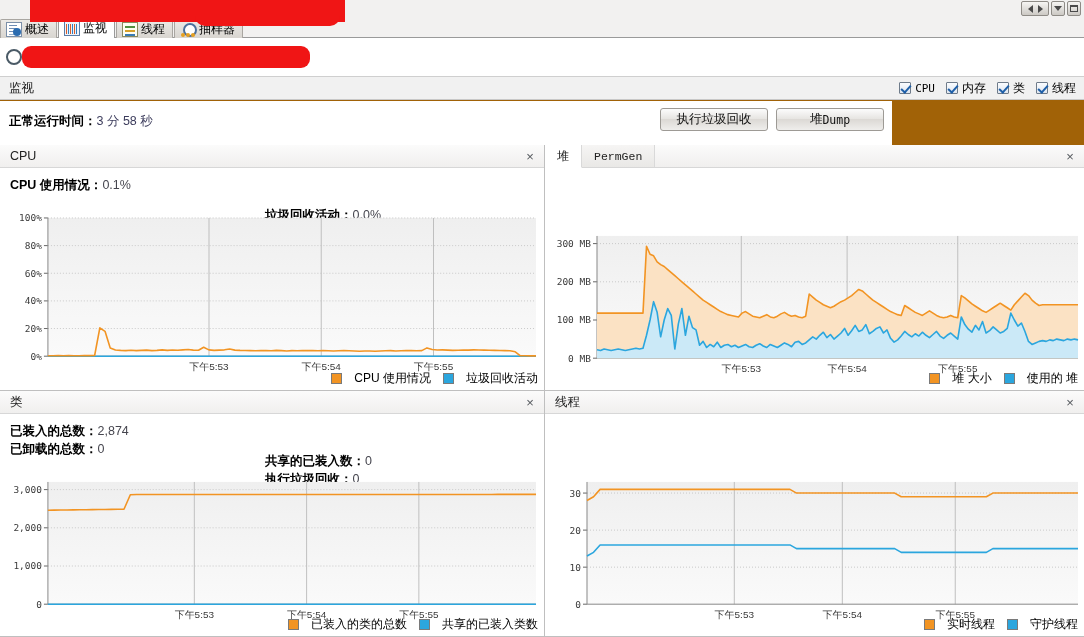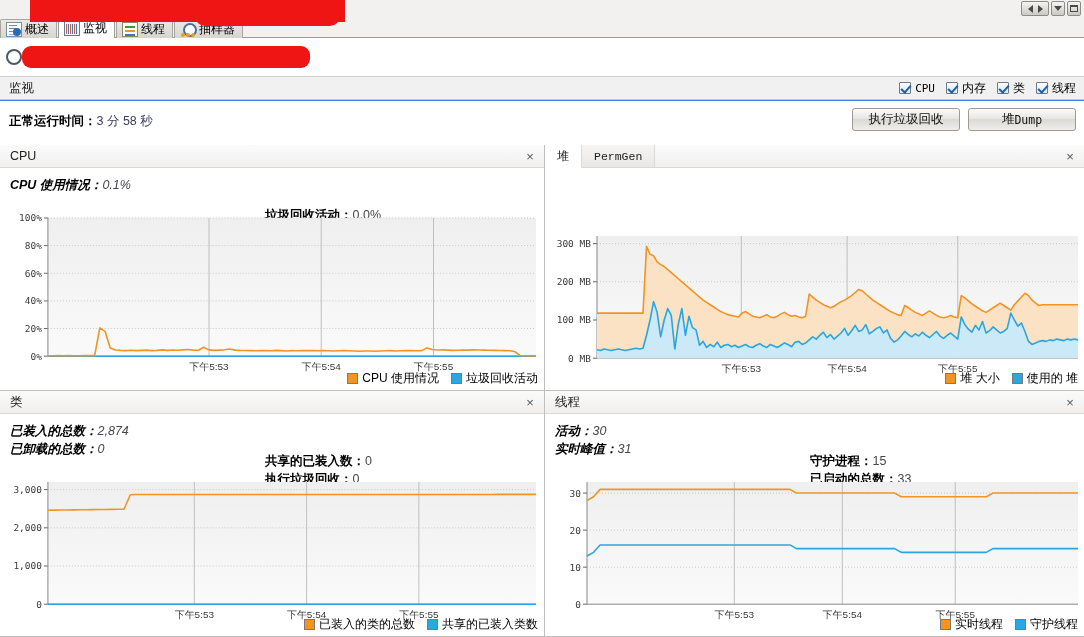--- a/index.html
+++ b/index.html
@@ -5,21 +5,21 @@
   * { box-sizing: border-box; }
   html, body {
     margin: 0; padding: 0;
     width: 1084px; height: 637px;
     overflow: hidden;
     background: #ffffff;
     font-family: "Liberation Sans", "DejaVu Sans", sans-serif;
     font-size: 12px;
     color: #000000;
   }
-  .app { position: relative; width: 1084px; height: 637px; background: #3b82f6; }
+  .app { position: relative; width: 1084px; height: 637px; background: #a16207; }
 
   
   .tabstrip {
     position: absolute; left: 0; top: 0; width: 1084px; height: 38px;
     background: #f2f1f0;
     border-bottom: 1px solid #9a9a9a;
   }
   .tabs-row {
     position: absolute; left: 0; top: 18px; height: 20px;
     display: flex; align-items: flex-end;
@@ -127,21 +127,21 @@
   .chk .box.on:after {
     content: ""; position: absolute; left: 3px; top: 0px;
     width: 4px; height: 8px;
     border: solid #1e5fa8; border-width: 0 2px 2px 0;
     transform: rotate(42deg);
   }
   .chk .mono { font-family: "DejaVu Sans Mono", monospace; font-size: 11px; }
 
   
   .uptime-row {
-    position: absolute; left: 0; top: 101px; width: 1084px; height: 44px;
+    position: absolute; left: 0; top: 101px; width: 892px; height: 44px;
     background: #ffffff;
   }
   .uptime {
     position: absolute; left: 9px; top: 12px;
     font-size: 12.5px;
   }
   .uptime b { font-weight: bold; }
   .uptime .v { color: #3c3c5c; }
   .btns { position: absolute; right: 8px; top: 7px; display: flex; gap: 8px; }
   .btn {
@@ -193,35 +193,35 @@
 
   .stats {
     padding: 8px 0 2px 10px;
     position: relative; height: 44px;
   }
   .stat {
     position: absolute; font-size: 12.5px; white-space: nowrap;
   }
   .stat b { font-weight: bold; color: #000; }
   .stat .v { color: #46464f; }
-  .stat.c1 { left: 10px; font-style: italic; }
+  .stat.c1 { left: 10px; }
   .stat.c2 { left: 265px; margin-top: 30px; }
   .stat.r1 { top: 9px; }
   .stat.r2 { top: 27px; }
 
   
   .chart-wrap { position: absolute; left: 0; right: 0; bottom: 0; top: 67px; }
   .chart-wrap.tall { top: 85px; }
   .chart-svg { display: block; width: 100%; height: 100%; }
   .legend {
     position: absolute; right: 6px; bottom: 3px;
     display: flex; gap: 12px; align-items: center;
     font-size: 12px;
   }
-  .legend .it { display: flex; align-items: center; gap: 4px; }
+  .legend .it { display: flex; align-items: center; gap: 12px; }
   .legend .sw { width: 11px; height: 11px; border: 1px solid #7a7a7a; }
 
   .axis-txt { font-family: "DejaVu Sans Mono", monospace; font-size: 9.5px; fill: #3a3a3a; }
   .axis-cn  { font-family: "Liberation Sans", sans-serif; font-size: 10px; fill: #3a3a3a; }
 </style>
 </head>
 <body>
 
 <div class="app">
 
@@ -486,34 +486,20 @@
           </span>
         </div>
       </div>
     </div>
 
     <div class="panel last-col">
       <div class="panel-head">
         <span class="ph-title">线程</span>
         <span class="ph-close">×</span>
       </div>
-      <div class="stats">
-        <div class="stat c1 r1">
-          <b>活动：</b><span class="v">30</span>
-        </div>
-        <div class="stat c2 r1">
-          <b>守护进程：</b><span class="v">15</span>
-        </div>
-        <div class="stat c1 r2">
-          <b>实时峰值：</b><span class="v">31</span>
-        </div>
-        <div class="stat c2 r2">
-          <b>已启动的总数：</b><span class="v">33</span>
-        </div>
-      </div>
       <div class="chart-wrap tall">
         <svg class="chart-svg" id="svg-threads" viewBox="0 0 539 161" preserveAspectRatio="none">
             <defs>
               <linearGradient id="bg-threads" x1="0" y1="0" x2="0" y2="1">
                 <stop offset="0" stop-color="#EFEFEF"></stop>
                 <stop offset="1" stop-color="#FAFAFA"></stop>
               </linearGradient>
             </defs>
             <rect x="42" y="6" width="491" height="123" fill="url(#bg-threads)"></rect>
             <text x="36" y="132.5" text-anchor="end" class="axis-txt">0</text>

